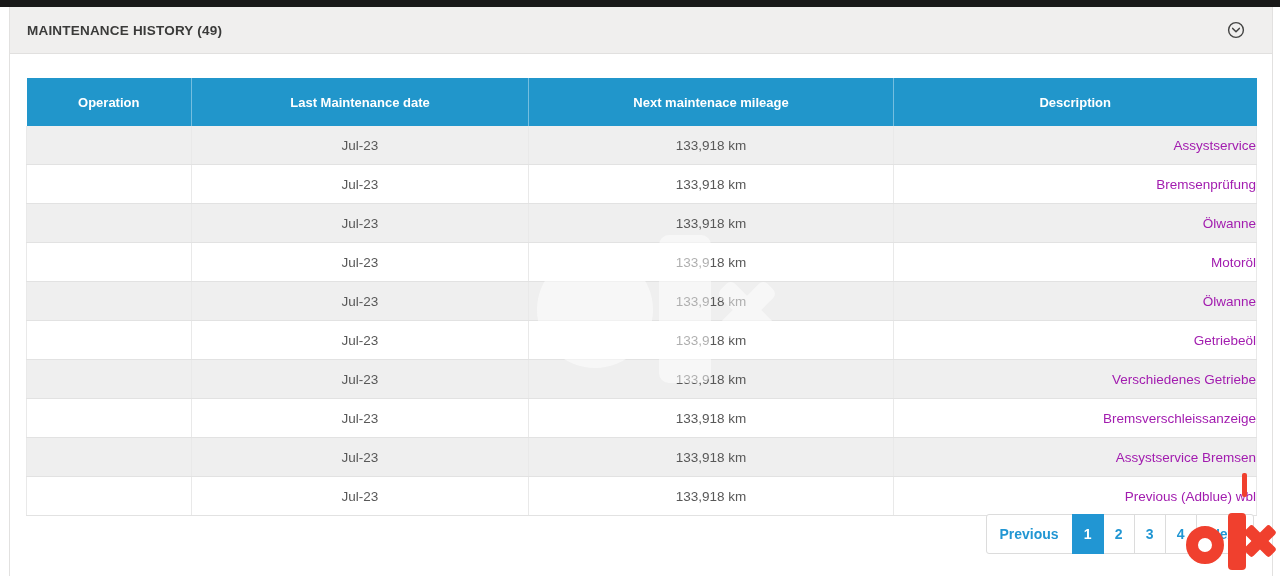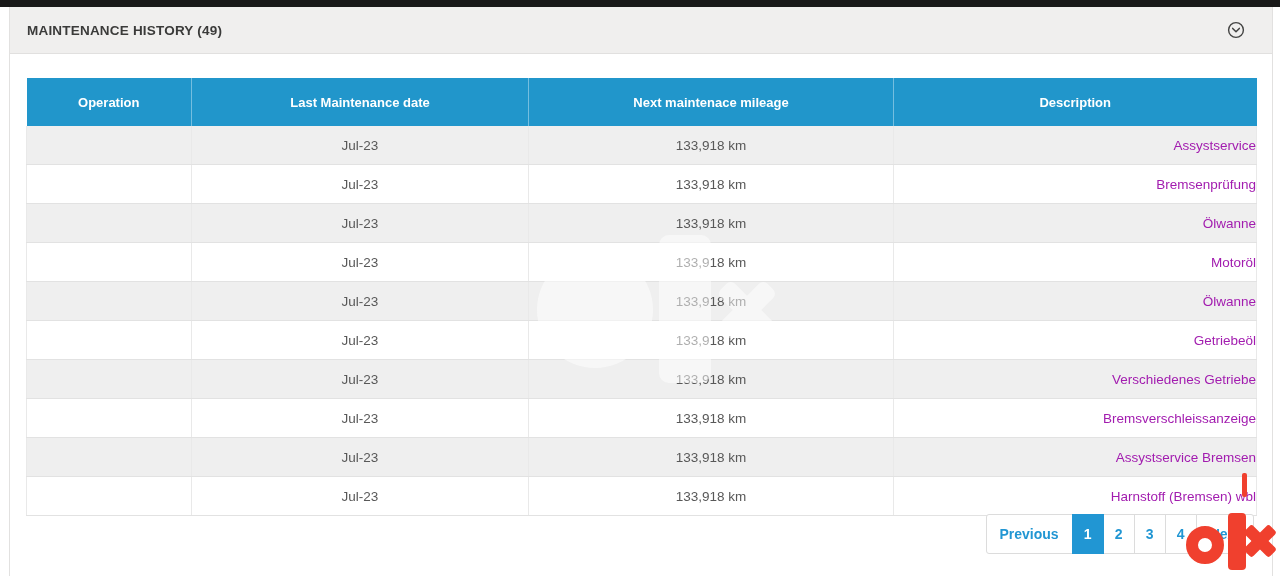--- a/index.html
+++ b/index.html
@@ -160,21 +160,21 @@
           <tr>
             <td class="col-operation"></td>
             <td class="col-date">Jul-23</td>
             <td class="col-mileage">133,918 km</td>
             <td class="col-description">Assystservice Bremsen</td>
           </tr>
           <tr>
             <td class="col-operation"></td>
             <td class="col-date">Jul-23</td>
             <td class="col-mileage">133,918 km</td>
-            <td class="col-description">Harnstoff (Bremsen) wbl</td>
+            <td class="col-description">Previous (Adblue) wbl</td>
           </tr>
         </tbody>
     </table>
 
     <div class="wm-faint">
       <div class="wm-o"></div>
       <div class="wm-bar"></div>
       <div class="wm-x"></div>
     </div>
 

